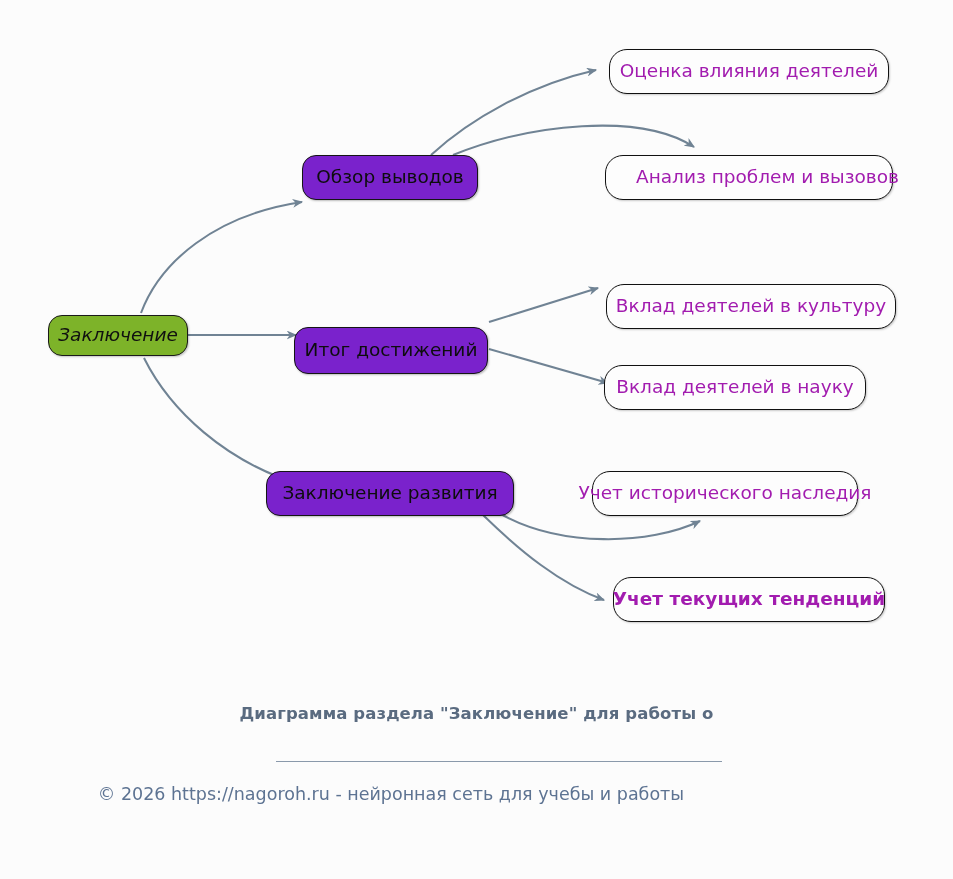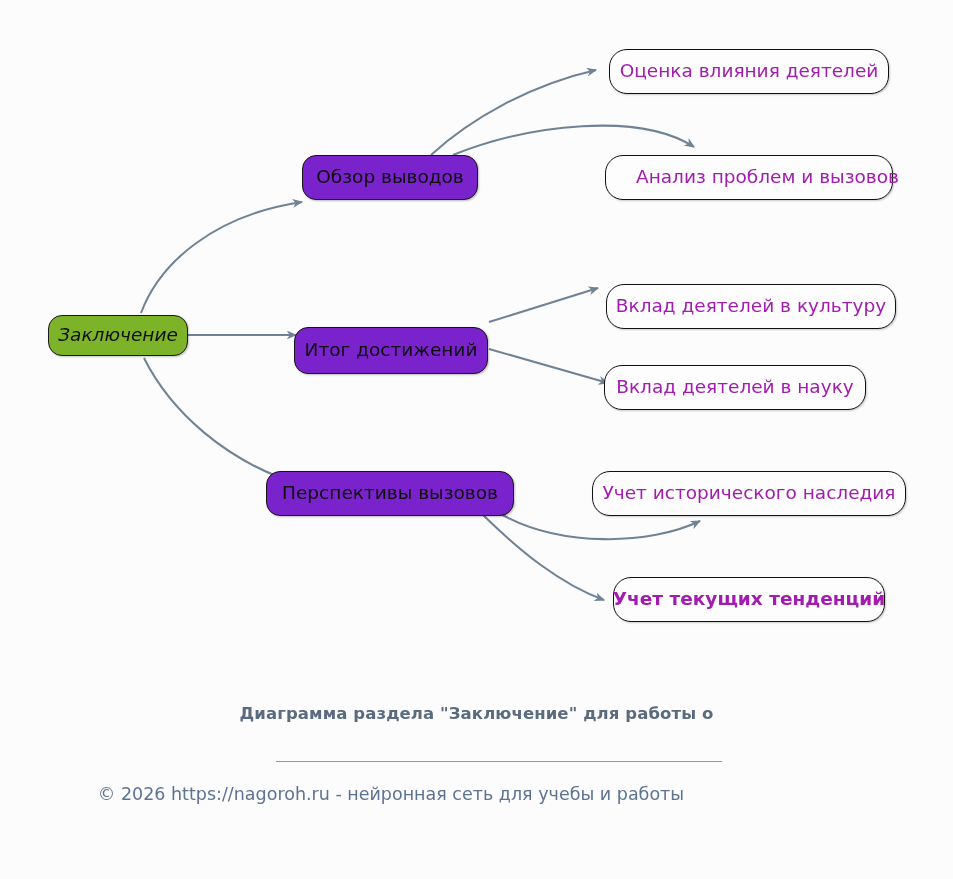--- a/index.html
+++ b/index.html
@@ -122,40 +122,40 @@
 
   <div class="node node-branch" style="left:302px; top:155px; width:176px; height:45px;">
     <span>Обзор выводов</span>
   </div>
 
   <div class="node node-branch" style="left:294px; top:327px; width:194px; height:47px;">
     <span>Итог достижений</span>
   </div>
 
   <div class="node node-branch" style="left:266px; top:471px; width:248px; height:45px;">
-    <span>Перспективы вызовов</span>
+    <span>Заключение развития</span>
   </div>
 
   <div class="node node-leaf" style="left:609px; top:49px; width:280px; height:45px;">
     <span>Оценка влияния деятелей</span>
   </div>
 
   <div class="node node-leaf" style="left:605px; top:155px; width:288px; height:45px;padding-left:37px;">
     <span>Анализ проблем и вызовов</span>
   </div>
 
   <div class="node node-leaf" style="left:606px; top:260px; width:290px; height:45px;margin-top:24px;">
     <span>Вклад деятелей в культуру</span>
   </div>
 
   <div class="node node-leaf" style="left:604px; top:365px; width:262px; height:45px;">
     <span>Вклад деятелей в науку</span>
   </div>
 
-  <div class="node node-leaf" style="left:592px; top:471px; width:314px; height:45px;">
+  <div class="node node-leaf" style="left:592px; top:471px; width:266px; height:45px;">
     <span>Учет исторического наследия</span>
   </div>
 
   <div class="node node-leaf" style="left:613px; top:577px; width:272px; height:45px;font-weight:bold;">
     <span>Учет текущих тенденций</span>
   </div>
 
   <div id="caption">
     <div>Диаграмма раздела "Заключение" для работы о</div>
   </div>

